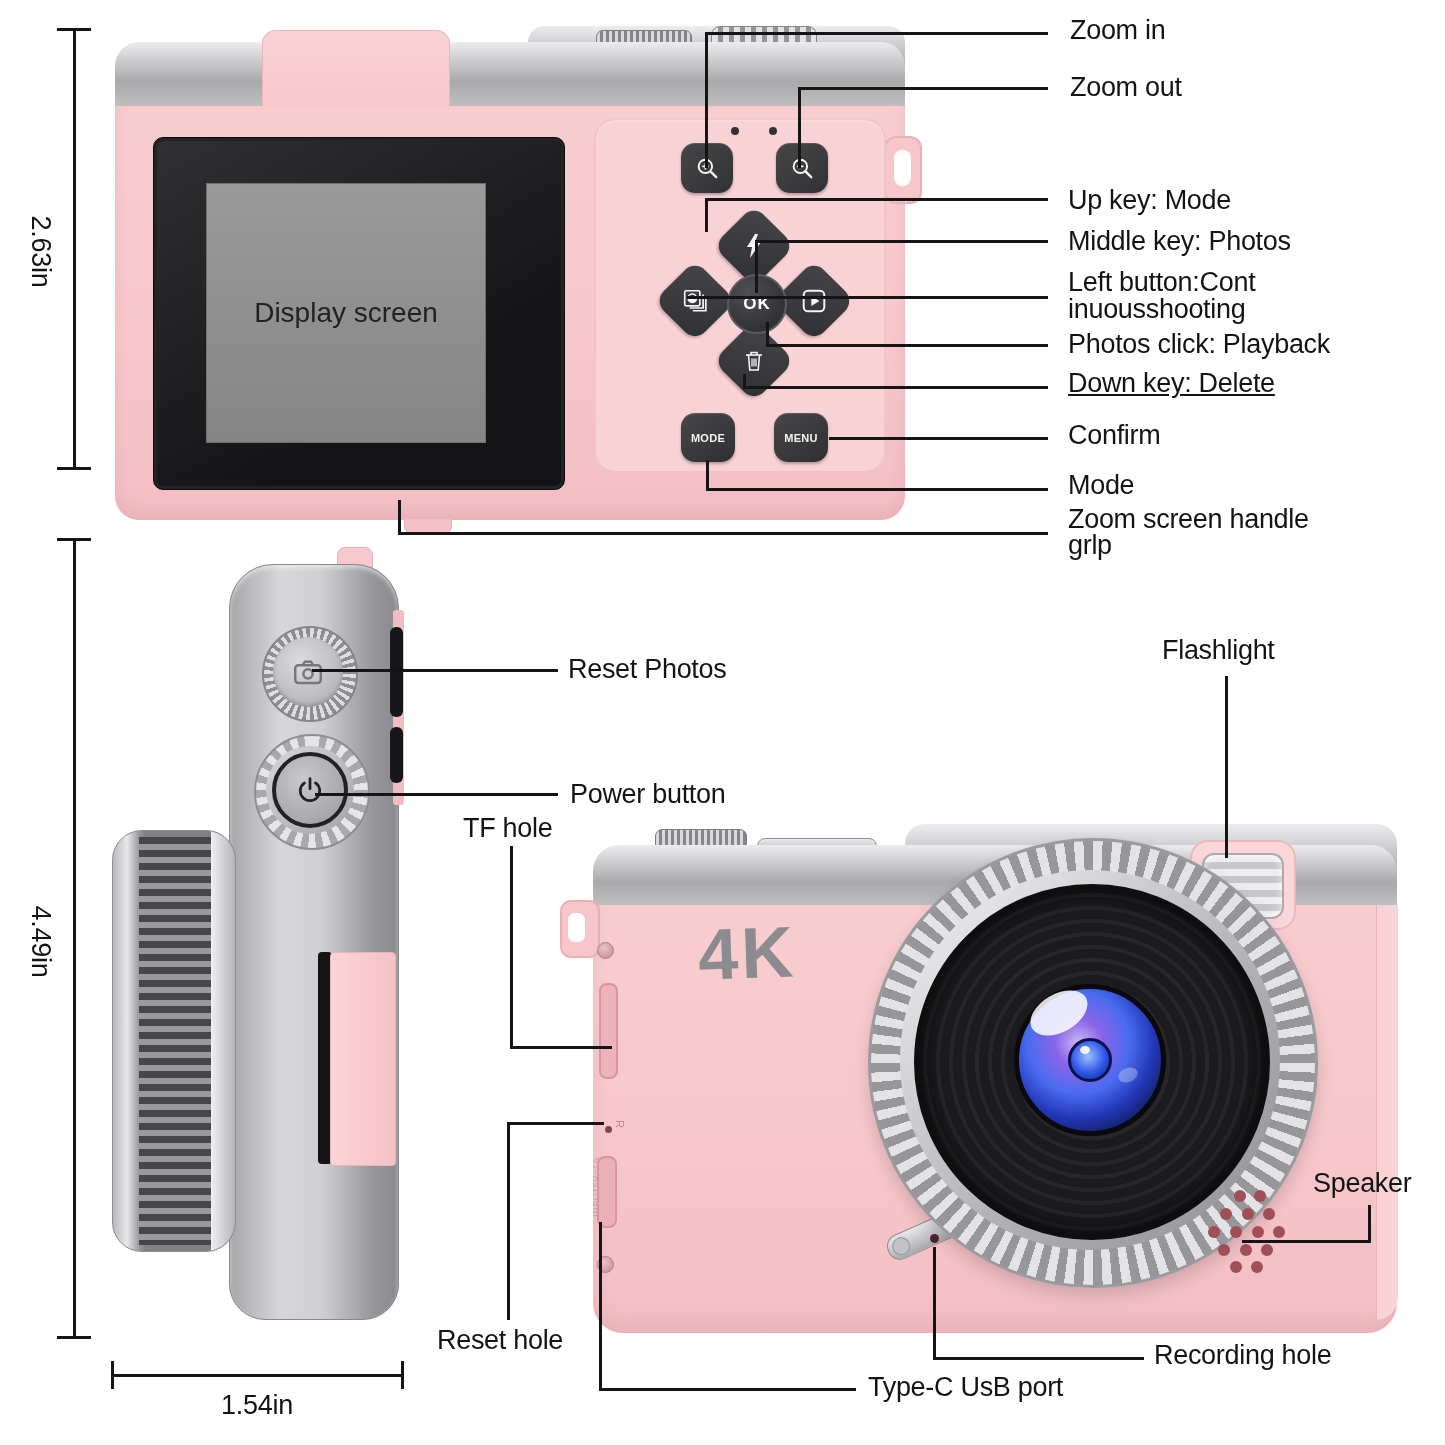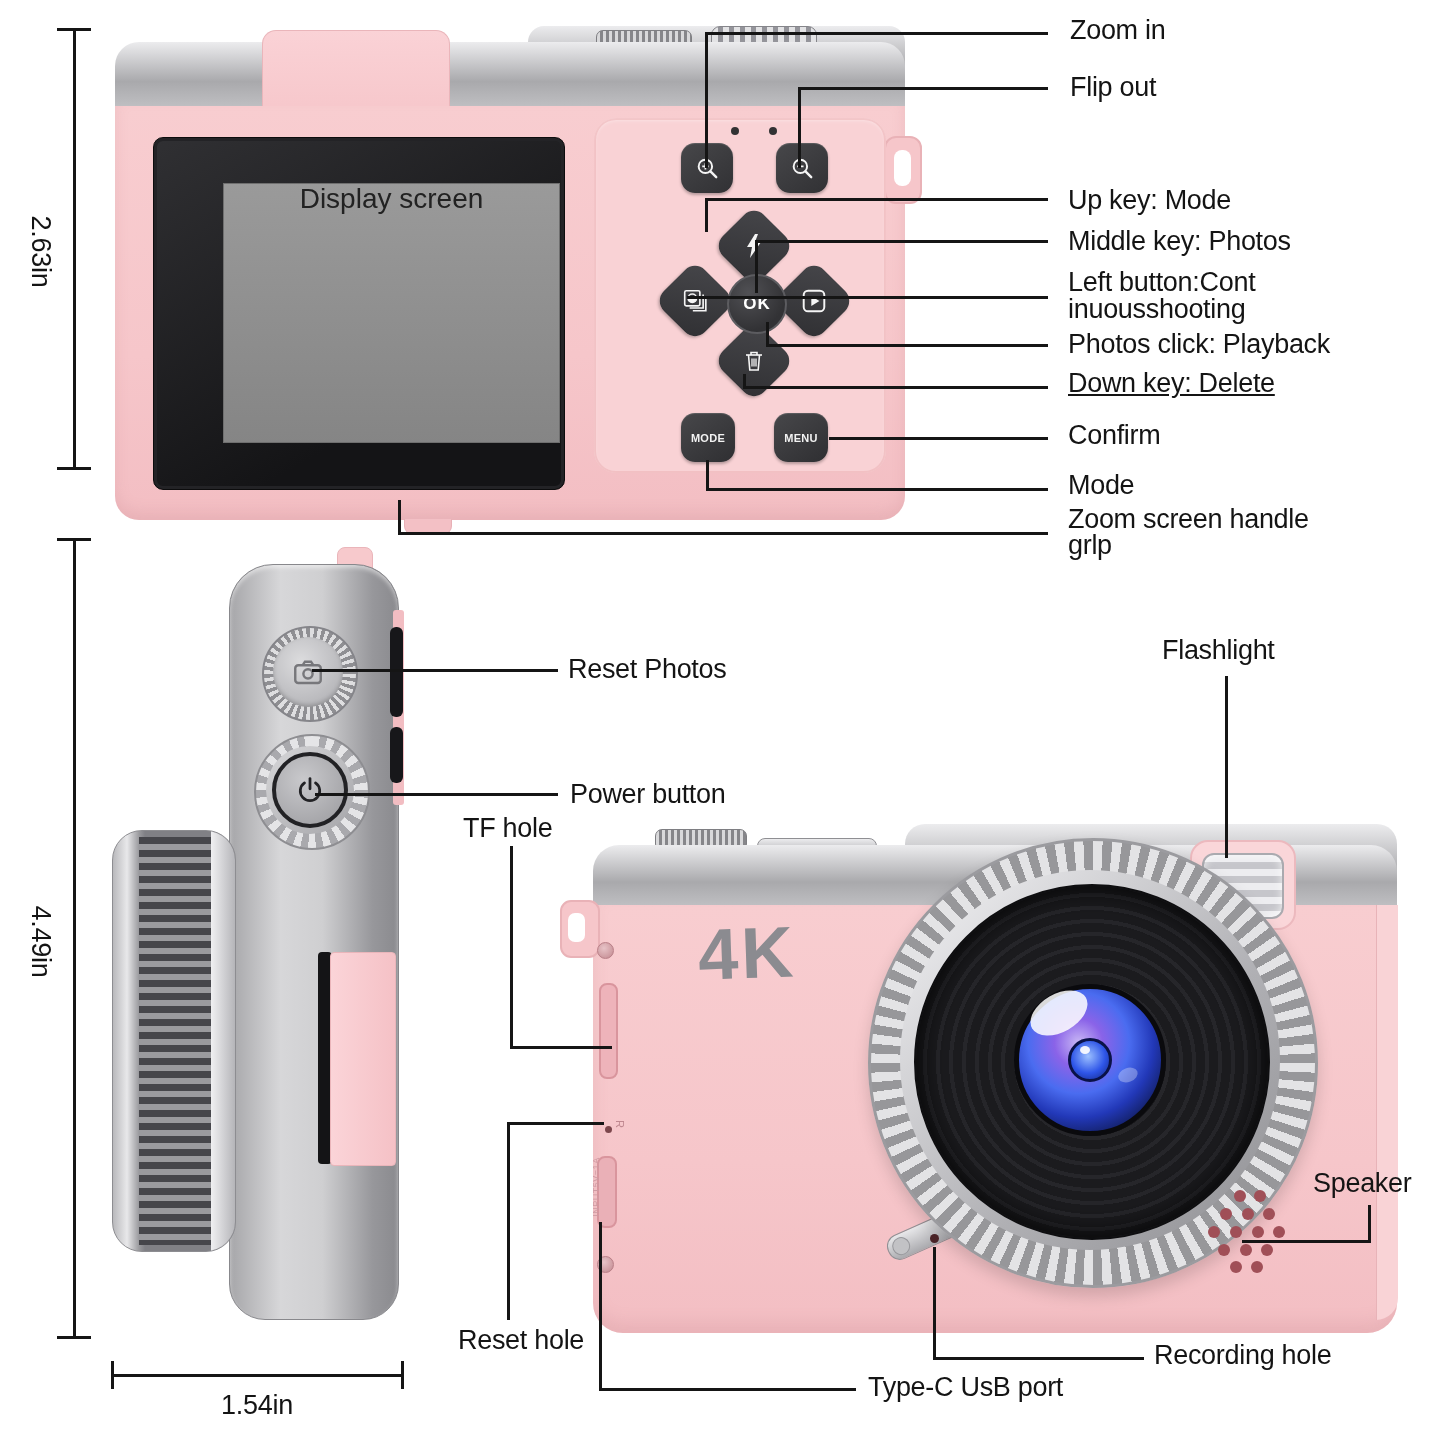--- a/index.html
+++ b/index.html
@@ -76,21 +76,21 @@
     <div class="abs" style="left:262px;top:30px;width:186px;height:96px;border-radius:14px 14px 0 0;background:linear-gradient(180deg,#fad2d6,#f6c5c9);border:1px solid #eab5ba;border-bottom:none;"></div>
 
     <div class="pinkbody" style="left:115px;top:106px;width:790px;height:414px;border-radius:0 0 24px 24px;box-shadow:inset 0 -8px 14px rgba(190,120,128,.18);"></div>
 
     <div class="lug" style="left:884px;top:136px;width:34px;height:64px;"></div>
     <div class="lughole" style="left:894px;top:150px;width:17px;height:36px;"></div>
 
     <div class="abs" style="left:404px;top:519px;width:46px;height:15px;background:#f3c0c5;border:1px solid #e8b0b6;border-top:none;border-radius:0 0 9px 9px;"></div>
 
     <div class="abs" style="left:153px;top:137px;width:410px;height:351px;border-radius:10px;background:linear-gradient(150deg,#303033,#141416 70%);border:1px solid #0c0c0d;box-shadow:inset 0 0 0 3px #232326;"></div>
-    <div class="abs" style="left:223px;top:183px;width:337px;height:260px;background:linear-gradient(180deg,#9a9a9a,#858585);box-shadow:inset 0 0 0 1px #6f6f6f;display:flex;align-items:flex-start;justify-content:center;">
+    <div class="abs" style="left:206px;top:183px;width:280px;height:260px;background:linear-gradient(180deg,#9a9a9a,#858585);box-shadow:inset 0 0 0 1px #6f6f6f;display:flex;align-items:center;justify-content:center;">
       <span style="font-size:28px;color:#222;">Display screen</span>
     </div>
 
     <div class="abs" style="left:594px;top:118px;width:292px;height:355px;border-radius:22px;background:#f9d2d5;box-shadow:inset 0 0 0 2px rgba(236,176,181,.55), inset 0 2px 4px rgba(255,255,255,.5);"></div>
 
     <div class="abs" style="left:731px;top:127px;width:8px;height:8px;border-radius:50%;background:#323234;"></div>
     <div class="abs" style="left:769px;top:127px;width:8px;height:8px;border-radius:50%;background:#323234;"></div>
 
     <div class="btn-dark" style="left:681px;top:143px;width:52px;height:50px;">
       <span class="keyicon">
@@ -299,33 +299,33 @@
     <div class="vline" style="left:933px;top:1247px;height:112px;"></div>
     <div class="hline" style="left:933px;top:1357px;width:211px;"></div>
 
     <div class="vline" style="left:1368px;top:1205px;height:37px;"></div>
     <div class="hline" style="left:1242px;top:1240px;width:129px;"></div>
 
     <div class="vline" style="left:1225px;top:676px;height:182px;"></div>
   </div>
 
   <div class="lbl" style="left:1070px;top:16px;">Zoom in</div>
-  <div class="lbl" style="left:1070px;top:73px;">Flip out</div>
+  <div class="lbl" style="left:1070px;top:73px;">Zoom out</div>
   <div class="lbl" style="left:1068px;top:186px;">Up key: Mode</div>
   <div class="lbl" style="left:1068px;top:227px;">Middle key: Photos</div>
   <div class="lbl" style="left:1068px;top:268px;">Left button:Cont</div>
   <div class="lbl" style="left:1068px;top:295px;">inuousshooting</div>
   <div class="lbl" style="left:1068px;top:330px;">Photos click: Playback</div>
   <div class="lbl" style="left:1068px;top:369px;text-decoration:underline;">Down key: Delete</div>
   <div class="lbl" style="left:1068px;top:421px;">Confirm</div>
   <div class="lbl" style="left:1068px;top:471px;">Mode</div>
   <div class="lbl" style="left:1068px;top:505px;">Zoom screen handle</div>
   <div class="lbl" style="left:1068px;top:531px;">grlp</div>
   <div class="lbl" style="left:568px;top:655px;">Reset Photos</div>
   <div class="lbl" style="left:570px;top:780px;">Power button</div>
   <div class="lbl" style="left:463px;top:814px;">TF hole</div>
-  <div class="lbl" style="left:458px;top:1326px;">Reset hole</div>
+  <div class="lbl" style="left:437px;top:1326px;">Reset hole</div>
   <div class="lbl" style="left:868px;top:1373px;">Type-C UsB port</div>
   <div class="lbl" style="left:1154px;top:1341px;">Recording hole</div>
   <div class="lbl" style="left:1313px;top:1169px;">Speaker</div>
   <div class="lbl" style="left:1162px;top:636px;">Flashlight</div>
 
 </div>
 
 </body></html>

